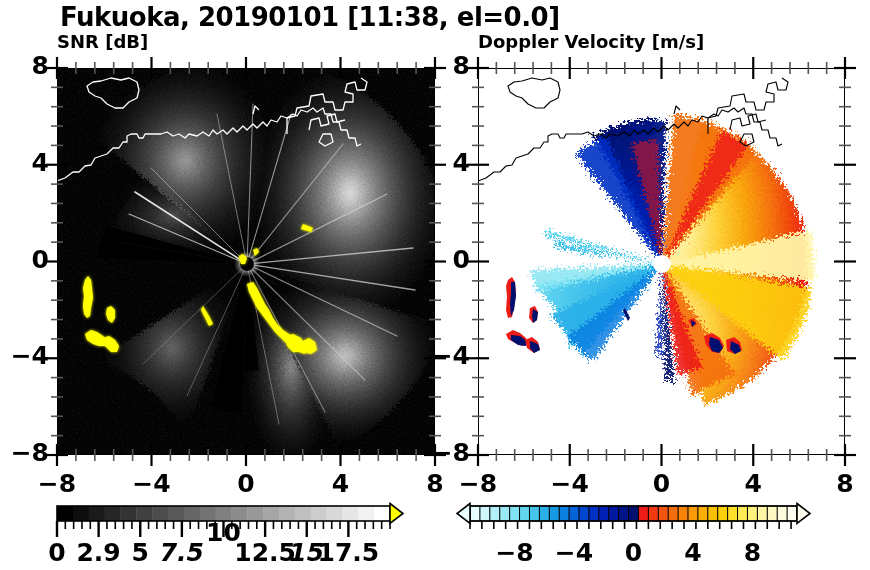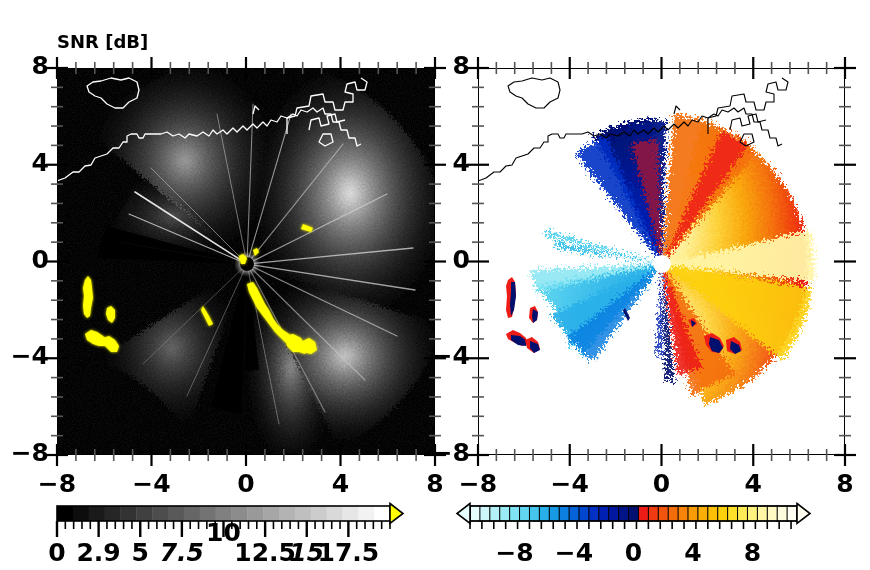--- a/index.html
+++ b/index.html
@@ -50,22 +50,24 @@
     text-align:center;
   }
   svg{display:block;}
   .plotsvg{position:absolute;}
 </style>
 </head>
 <body>
 
 <div id="root">
 
+  <div class="title">Fukuoka, 20190101 [11:38, el=0.0]</div>
 
   <div class="panel-title" id="snr-title">SNR [dB]</div>
+  <div class="panel-title" id="dop-title">Doppler Velocity [m/s]</div>
 
   <svg class="plotsvg" id="snr-svg" style="left:57px;top:68px;" width="378" height="387" viewBox="0 0 378 387">
     <defs>
       <clipPath id="clipL">
           <rect x="0" y="0" width="378" height="387"></rect>
         </clipPath>
 
       <radialGradient id="fanGrad" cx="50%" cy="50%" r="50%">
         <stop offset="0%" stop-color="#ffffff" stop-opacity="0.95"></stop>
         <stop offset="8%" stop-color="#efefef" stop-opacity="0.90"></stop>

